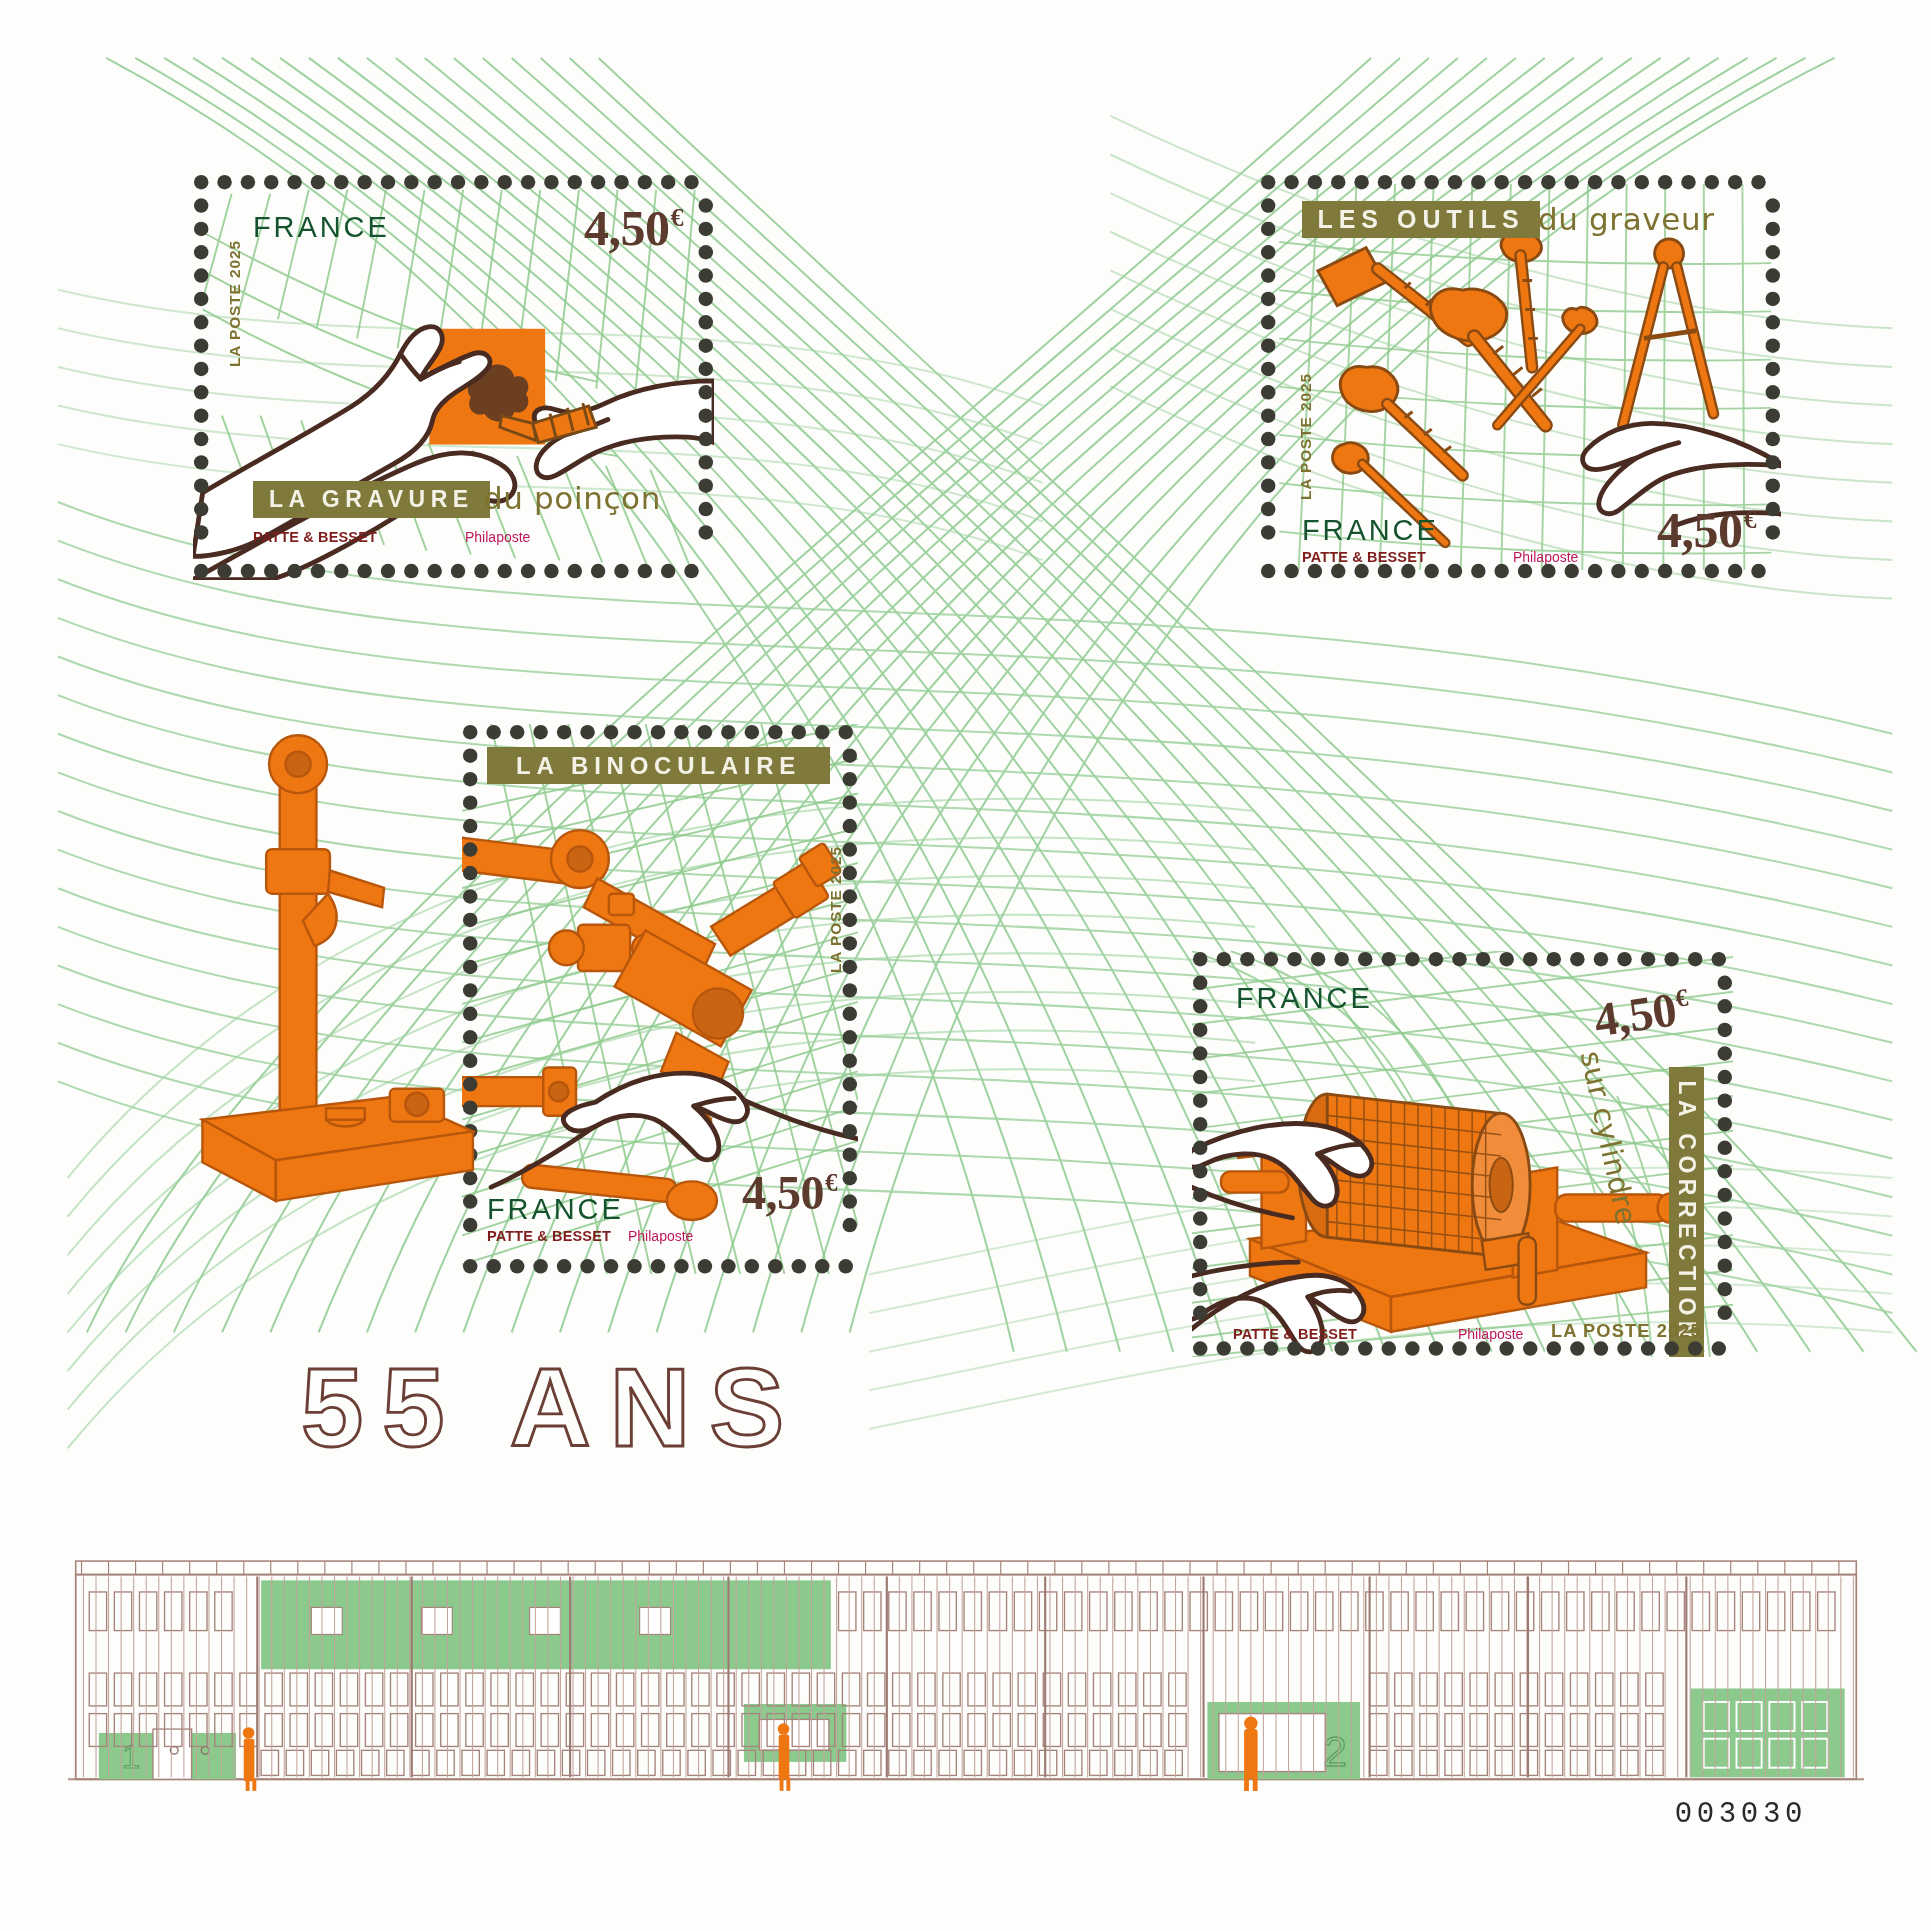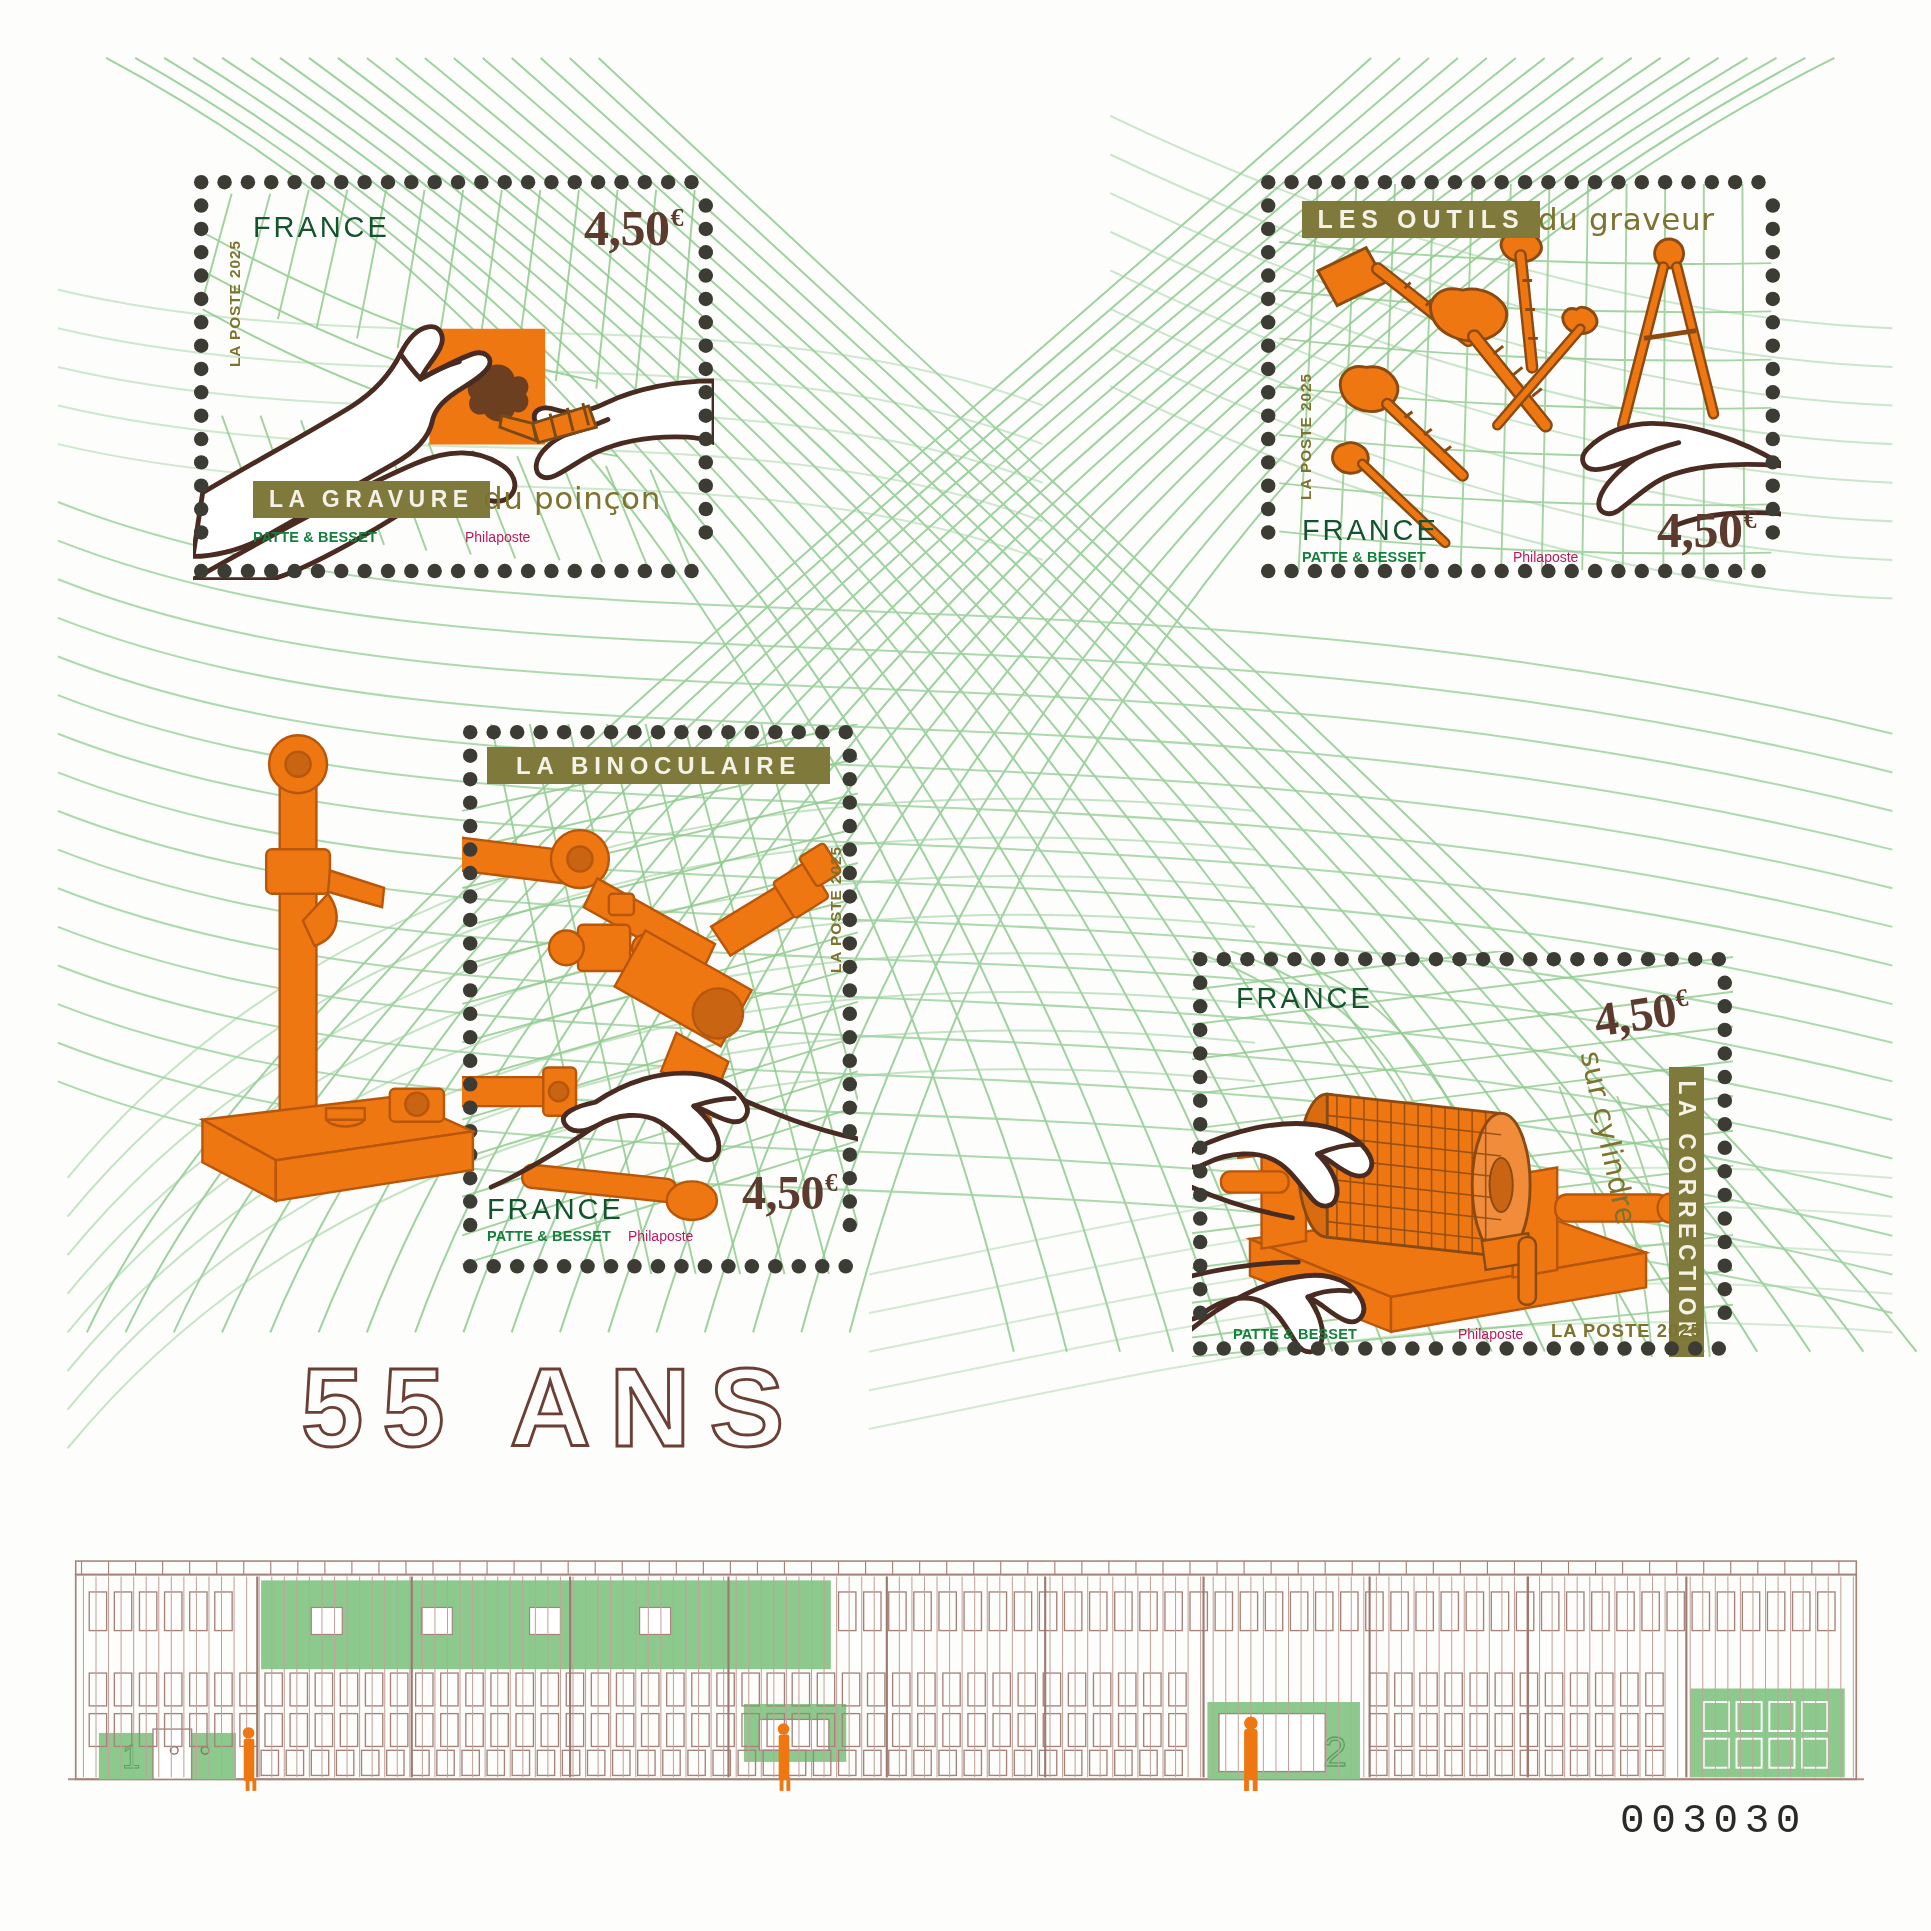--- a/index.html
+++ b/index.html
@@ -73,21 +73,21 @@
     position:absolute;
     color:#7d7230;
     white-space:nowrap;
     font-family:"DejaVu Sans", sans-serif;
     letter-spacing:.02em;
   }
   .credit{
     position:absolute;
     font-size:14.5px;
     font-weight:700;
-    color:#15803d;
+    color:#7f1d1d;
     letter-spacing:.01em;
     white-space:nowrap;
   }
   .philaposte{
     position:absolute;
     font-size:14px;
     font-weight:400;
     color:#be185d;
     white-space:nowrap;
   }
@@ -108,21 +108,21 @@
     font-weight:700;
     color:#5c3a2e;
     letter-spacing:.17em;
     white-space:nowrap;
   }
   .serial{
     position:absolute;
     font-family:"Liberation Mono", monospace;
     color:#2a2a2a;
     letter-spacing:.16em;
-    font-size:41px;
+    font-size:29px;
     white-space:nowrap;
   }
 </style>
 </head>
 <body>
 
 <div id="sheet">
 
   <svg class="guilloche" viewBox="0 0 2000 2000">
     <defs>

